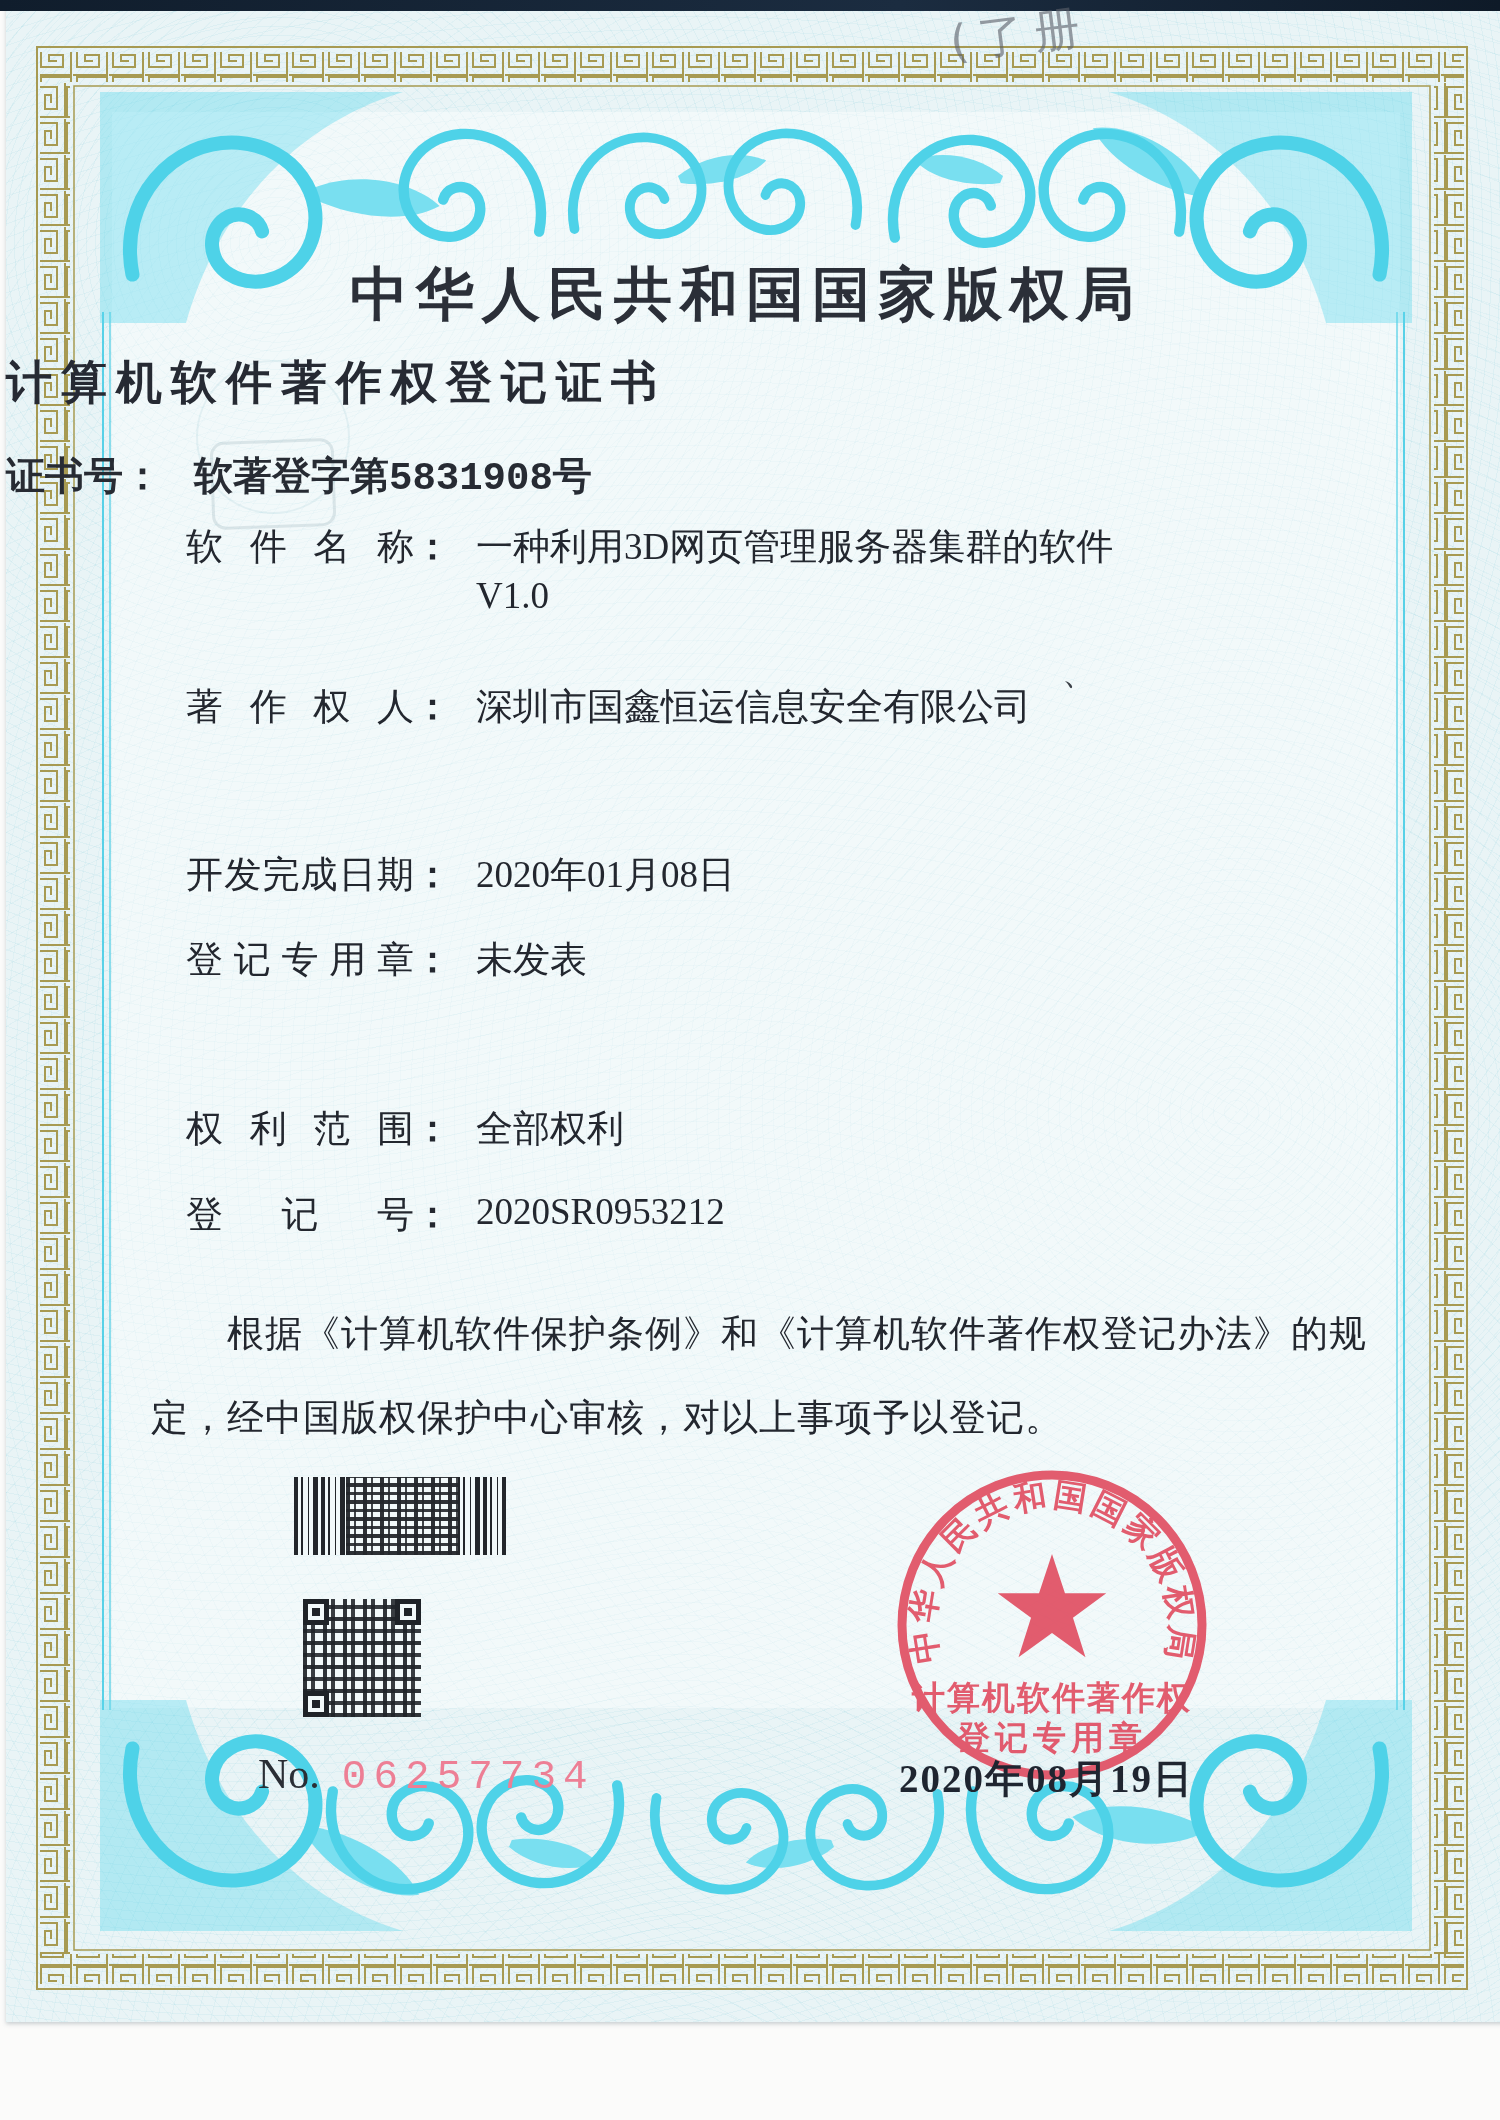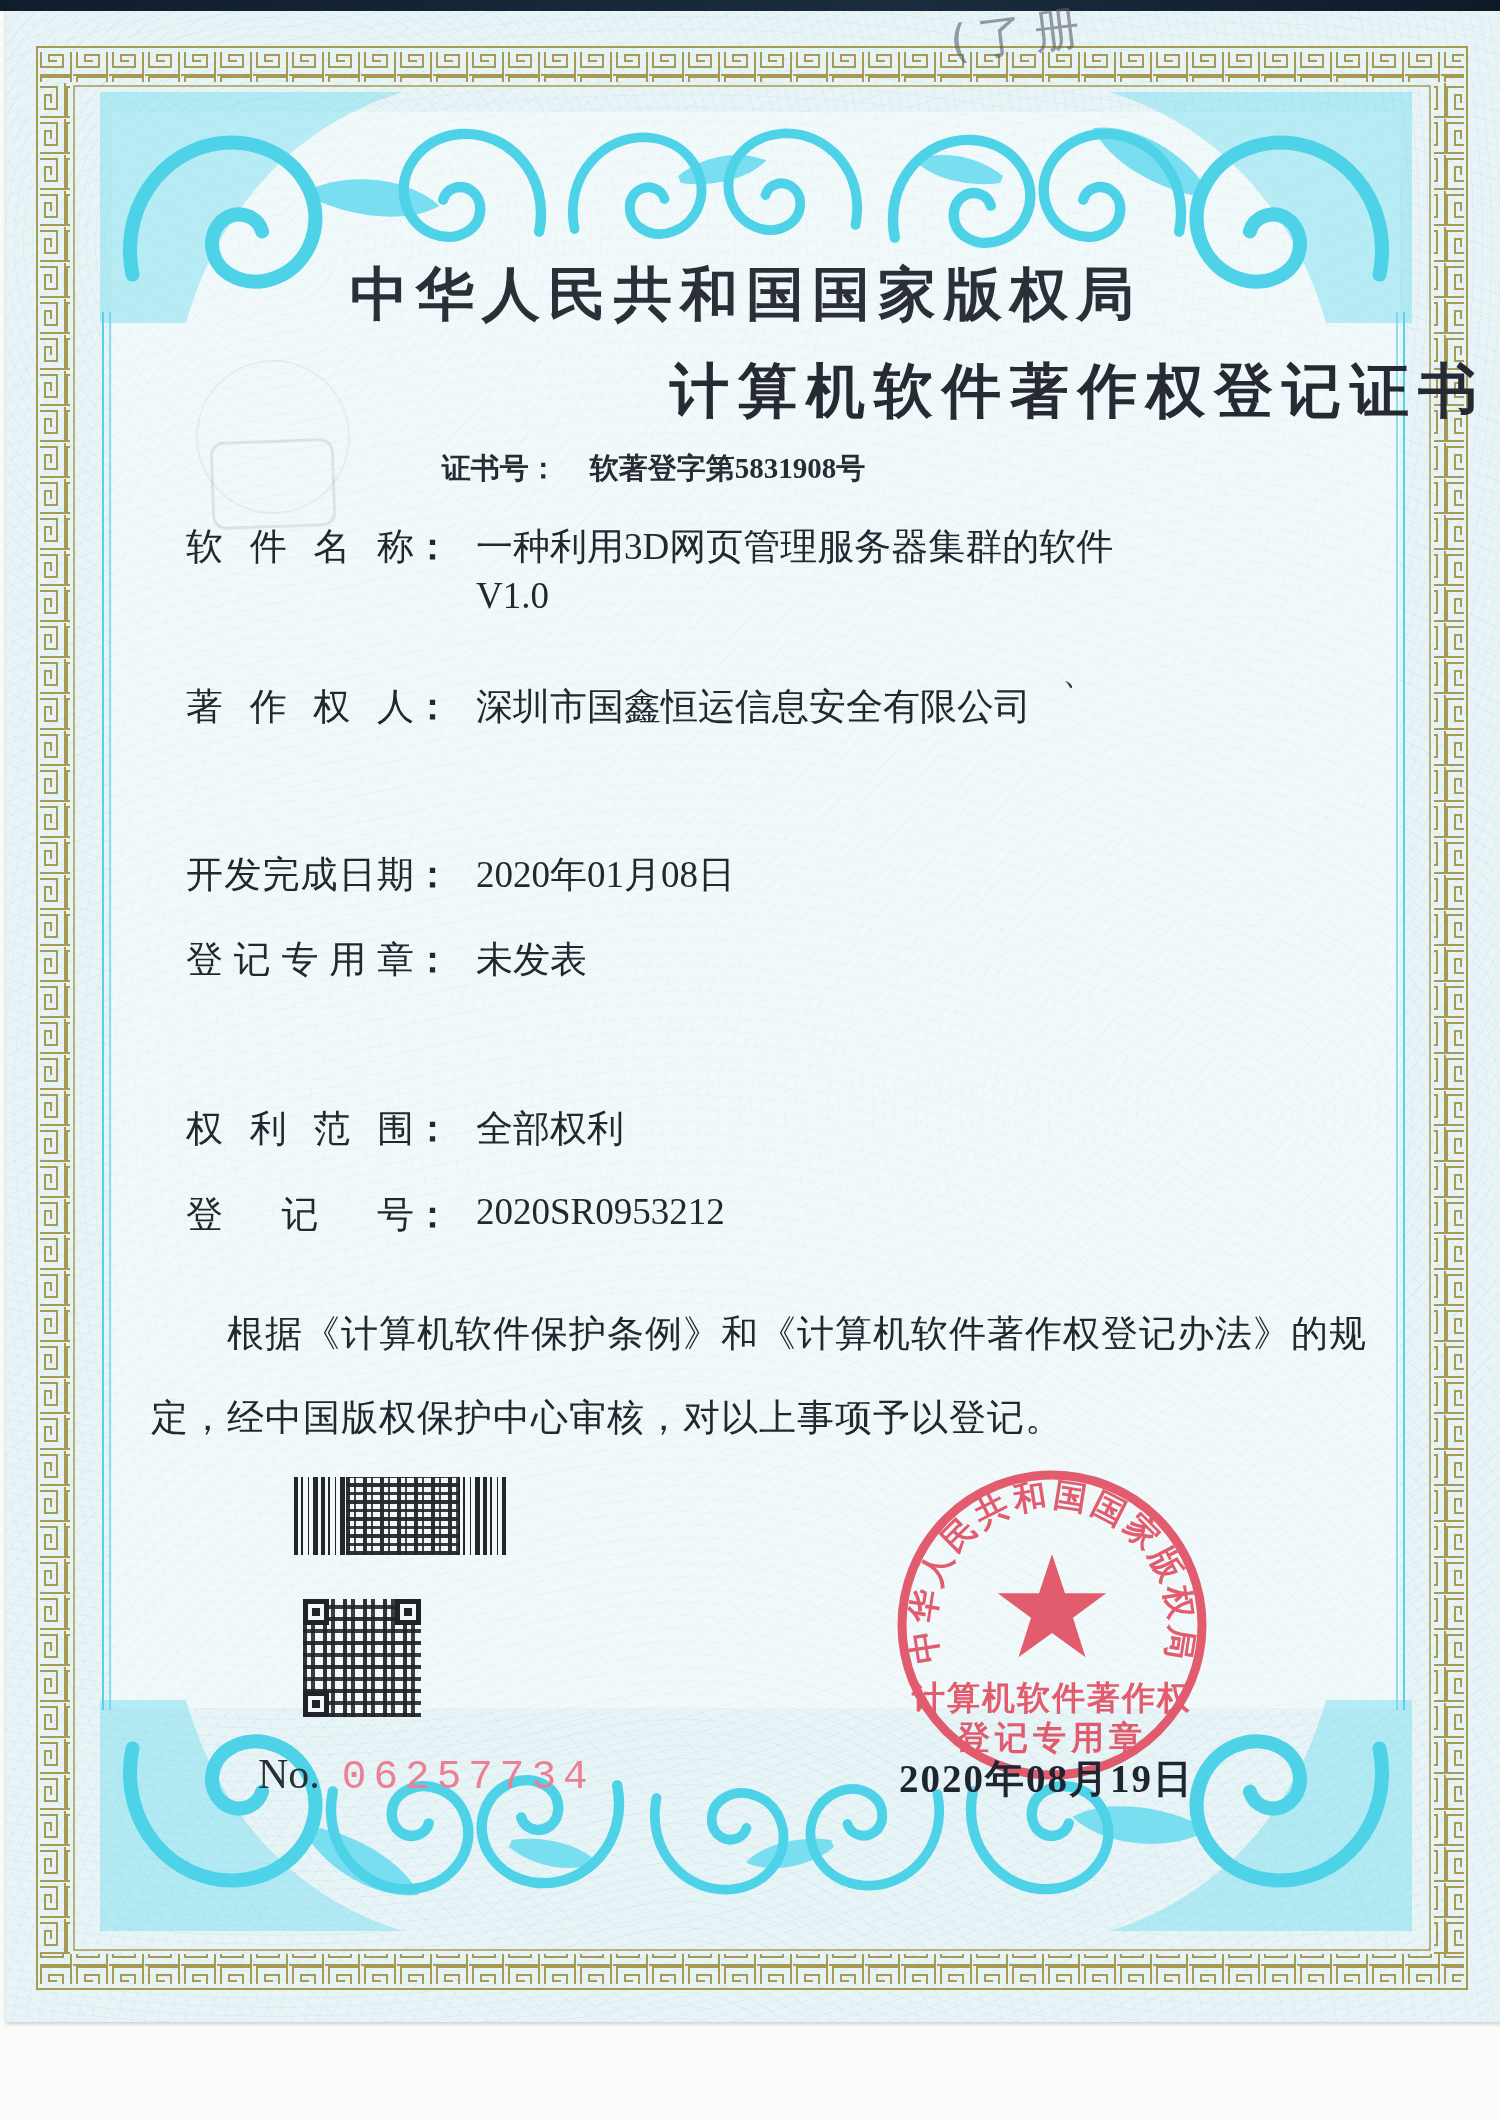--- a/index.html
+++ b/index.html
@@ -25,22 +25,22 @@
   .emboss-box{left:205px;top:440px;width:118px;height:82px;border:3px solid rgba(120,150,162,.20);border-radius:14px;transform:rotate(-2deg);}
   .emboss-ring{left:190px;top:360px;width:150px;height:150px;border:2px solid rgba(110,170,190,.12);border-radius:50%;}
   
   .cyline{width:2px;top:312px;height:1398px;background:rgba(62,202,228,.85);}
   .cyline.l1{left:96px;}  .cyline.l2{left:103px;background:rgba(62,202,228,.55);}
   .cyline.r1{left:1397px;} .cyline.r2{left:1390px;background:rgba(62,202,228,.55);}
   .band{left:92px;top:90px;width:1316px;height:235px;}
   .band.bottom{top:1698px;transform:rotate(180deg);}
   
   .issuer{left:0;top:256px;width:1480px;text-align:center;font-size:58px;font-weight:700;letter-spacing:8px;color:#2b2f38;}
-  .cert-title{left:0;top:352px;width:1480px;text-align:right;font-size:59px;font-weight:700;letter-spacing:9px;color:#262a33;}
-  .certno{left:0;top:449px;width:1295px;text-align:center;font-size:29px;font-weight:700;color:#272b33;}
+  .cert-title{left:0;top:352px;width:1480px;text-align:left;font-size:46px;font-weight:700;letter-spacing:9px;color:#262a33;}
+  .certno{left:0;top:449px;width:1295px;text-align:left;font-size:39px;font-weight:700;color:#272b33;font-family:Liberation Mono, monospace;}
   .certno .gap{display:inline-block;width:32px;}
   .frow{left:180px;height:52px;font-size:37px;color:#23272f;white-space:nowrap;}
   .frow .lab{display:inline-block;width:228px;font-weight:400;text-align:justify;text-align-last:justify;vertical-align:top;}
   .frow .colon{font-weight:700;}
   .frow .val{position:absolute;left:290px;top:0;font-weight:500;}
   .val2{left:470px;top:574px;font-size:37px;font-weight:500;color:#23272f;text-align:center;}
   .statement{left:145px;top:1292px;width:1216px;font-size:37px;line-height:84px;letter-spacing:1px;text-indent:76px;color:#23272f;}
   .serial{left:252px;top:1750px;font-size:42px;color:#2a2e35;white-space:nowrap;}
   .serial .num{font-family:"Liberation Mono","DejaVu Sans Mono",monospace;color:#ed7f95;letter-spacing:7px;margin-left:22px;font-size:41px;margin-top:45px;}
   .issue-date{left:893px;top:1752px;font-size:39px;font-weight:600;letter-spacing:2px;color:#1f2530;z-index:40;}

